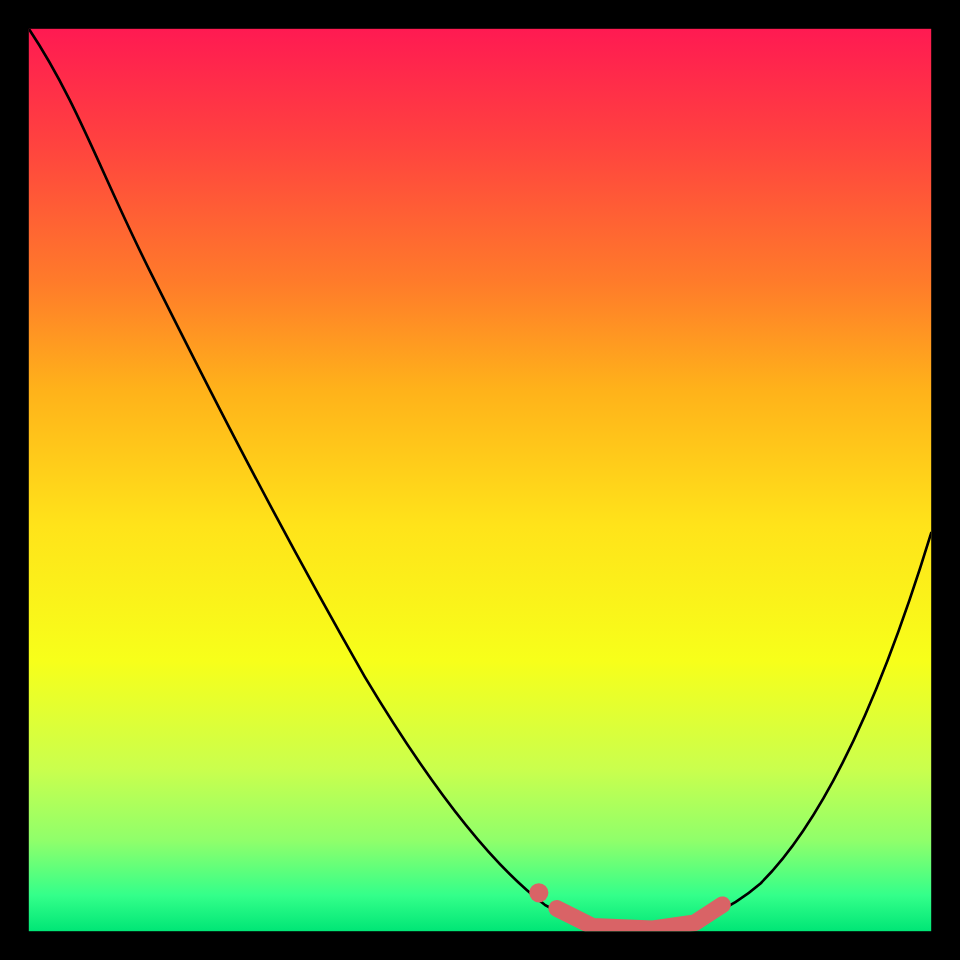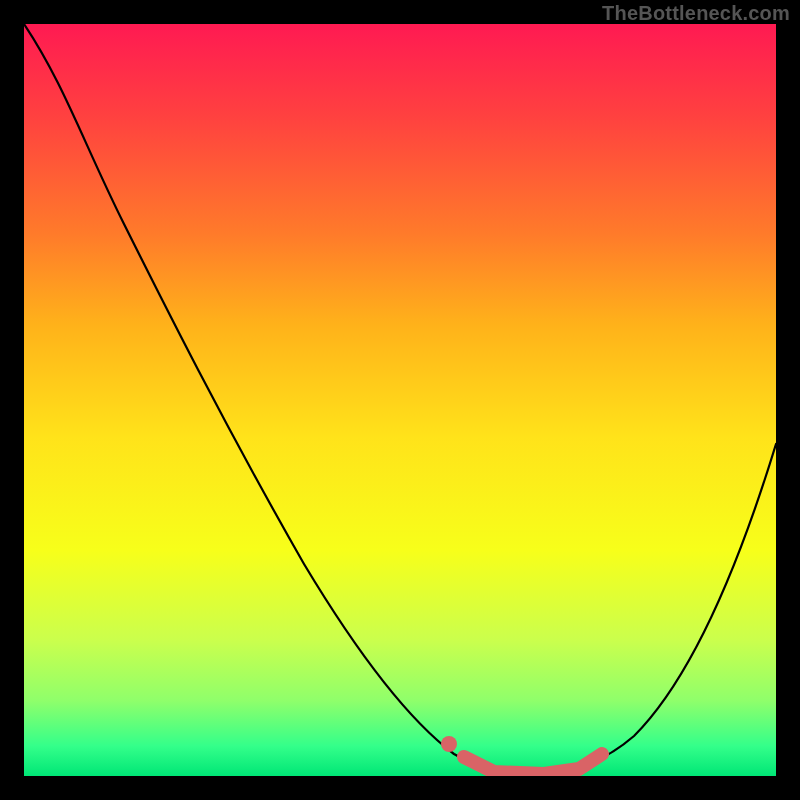--- a/index.html
+++ b/index.html
@@ -66,21 +66,20 @@
     stroke-linejoin: round;
   }
   .marker-dot {
     fill: #d96366;
   }
 </style>
 </head>
 <body>
 
 <div class="outer">
-  <div class="watermark">TheBottleneck.com</div>
 
   <div class="plot-area">
     <svg class="curve" viewBox="0 0 752 752" preserveAspectRatio="none">
 
       <path class="curve-line" d="M 0 0
            C 40 60, 60 120, 100 200
            C 140 280, 200 400, 280 540
            C 340 640, 390 700, 430 730
            C 460 748, 490 752, 520 750
            C 550 748, 580 738, 610 712

